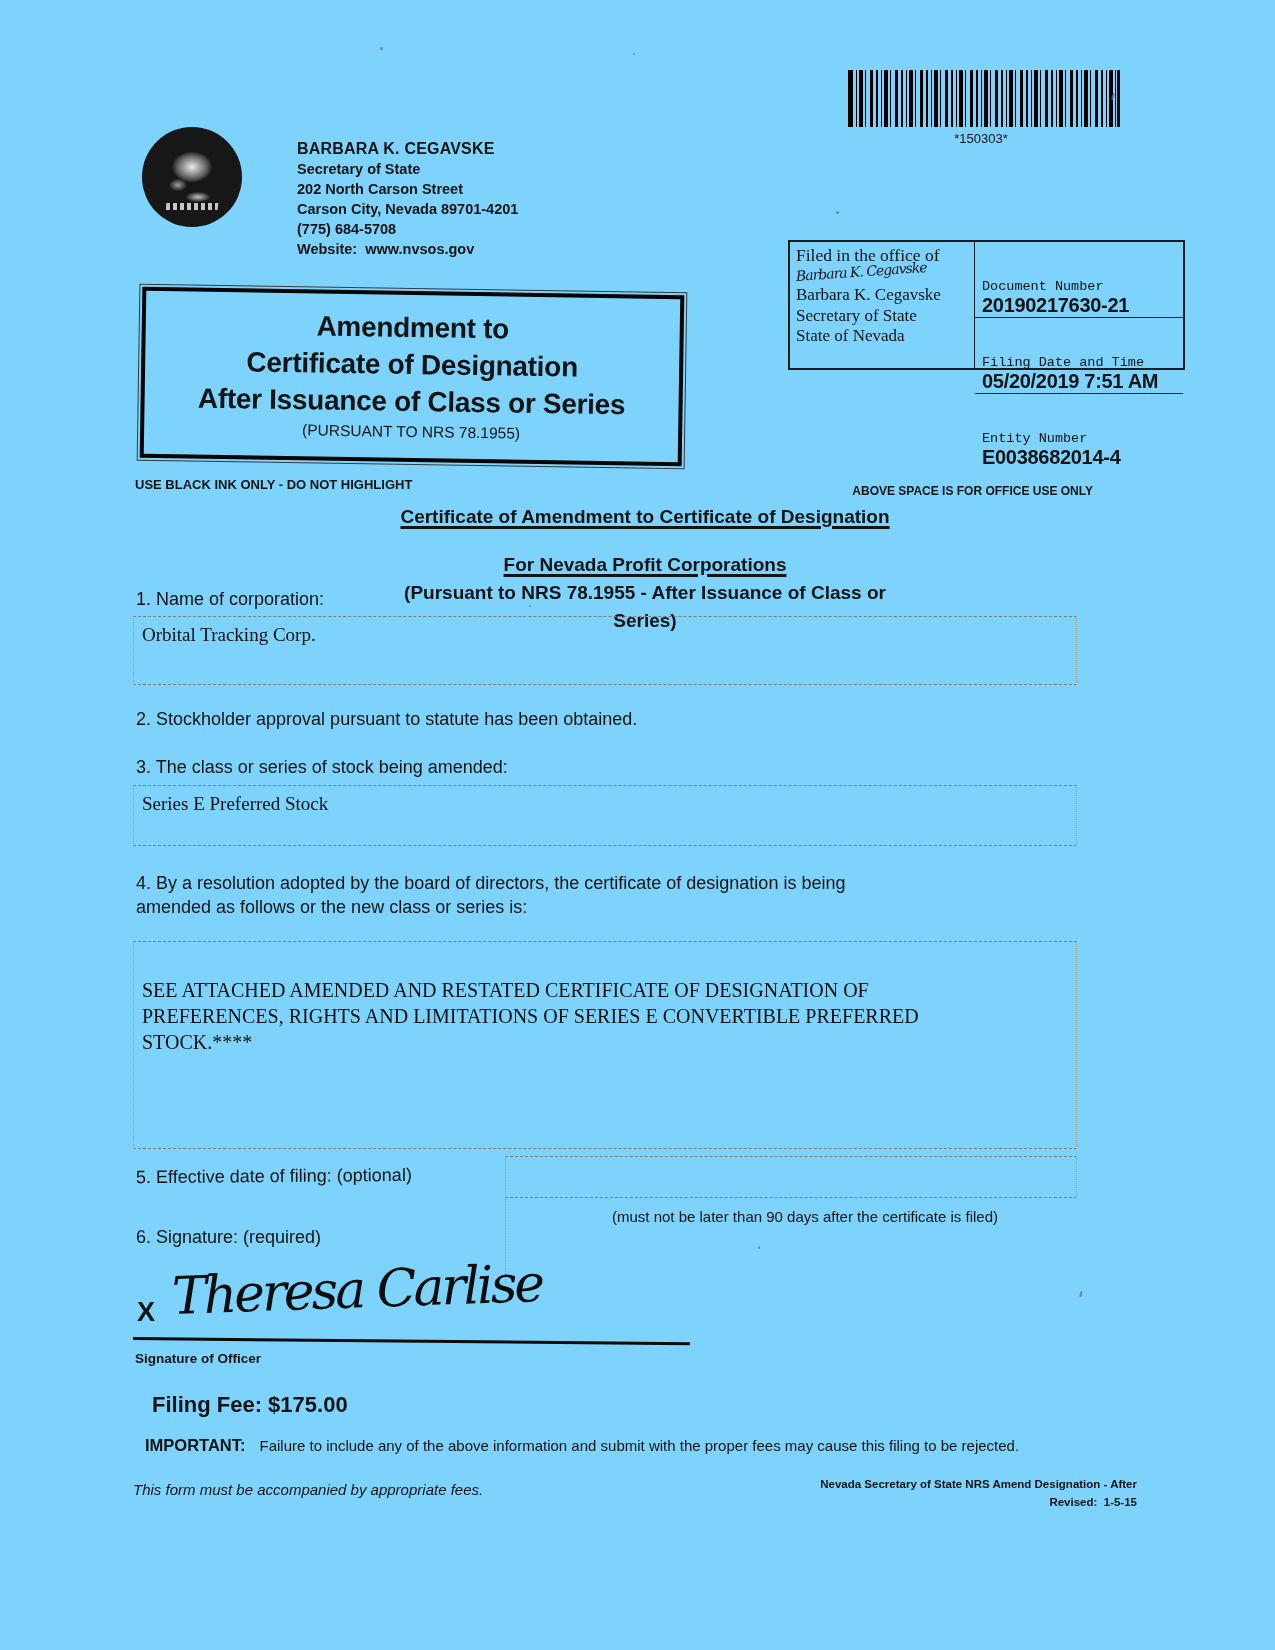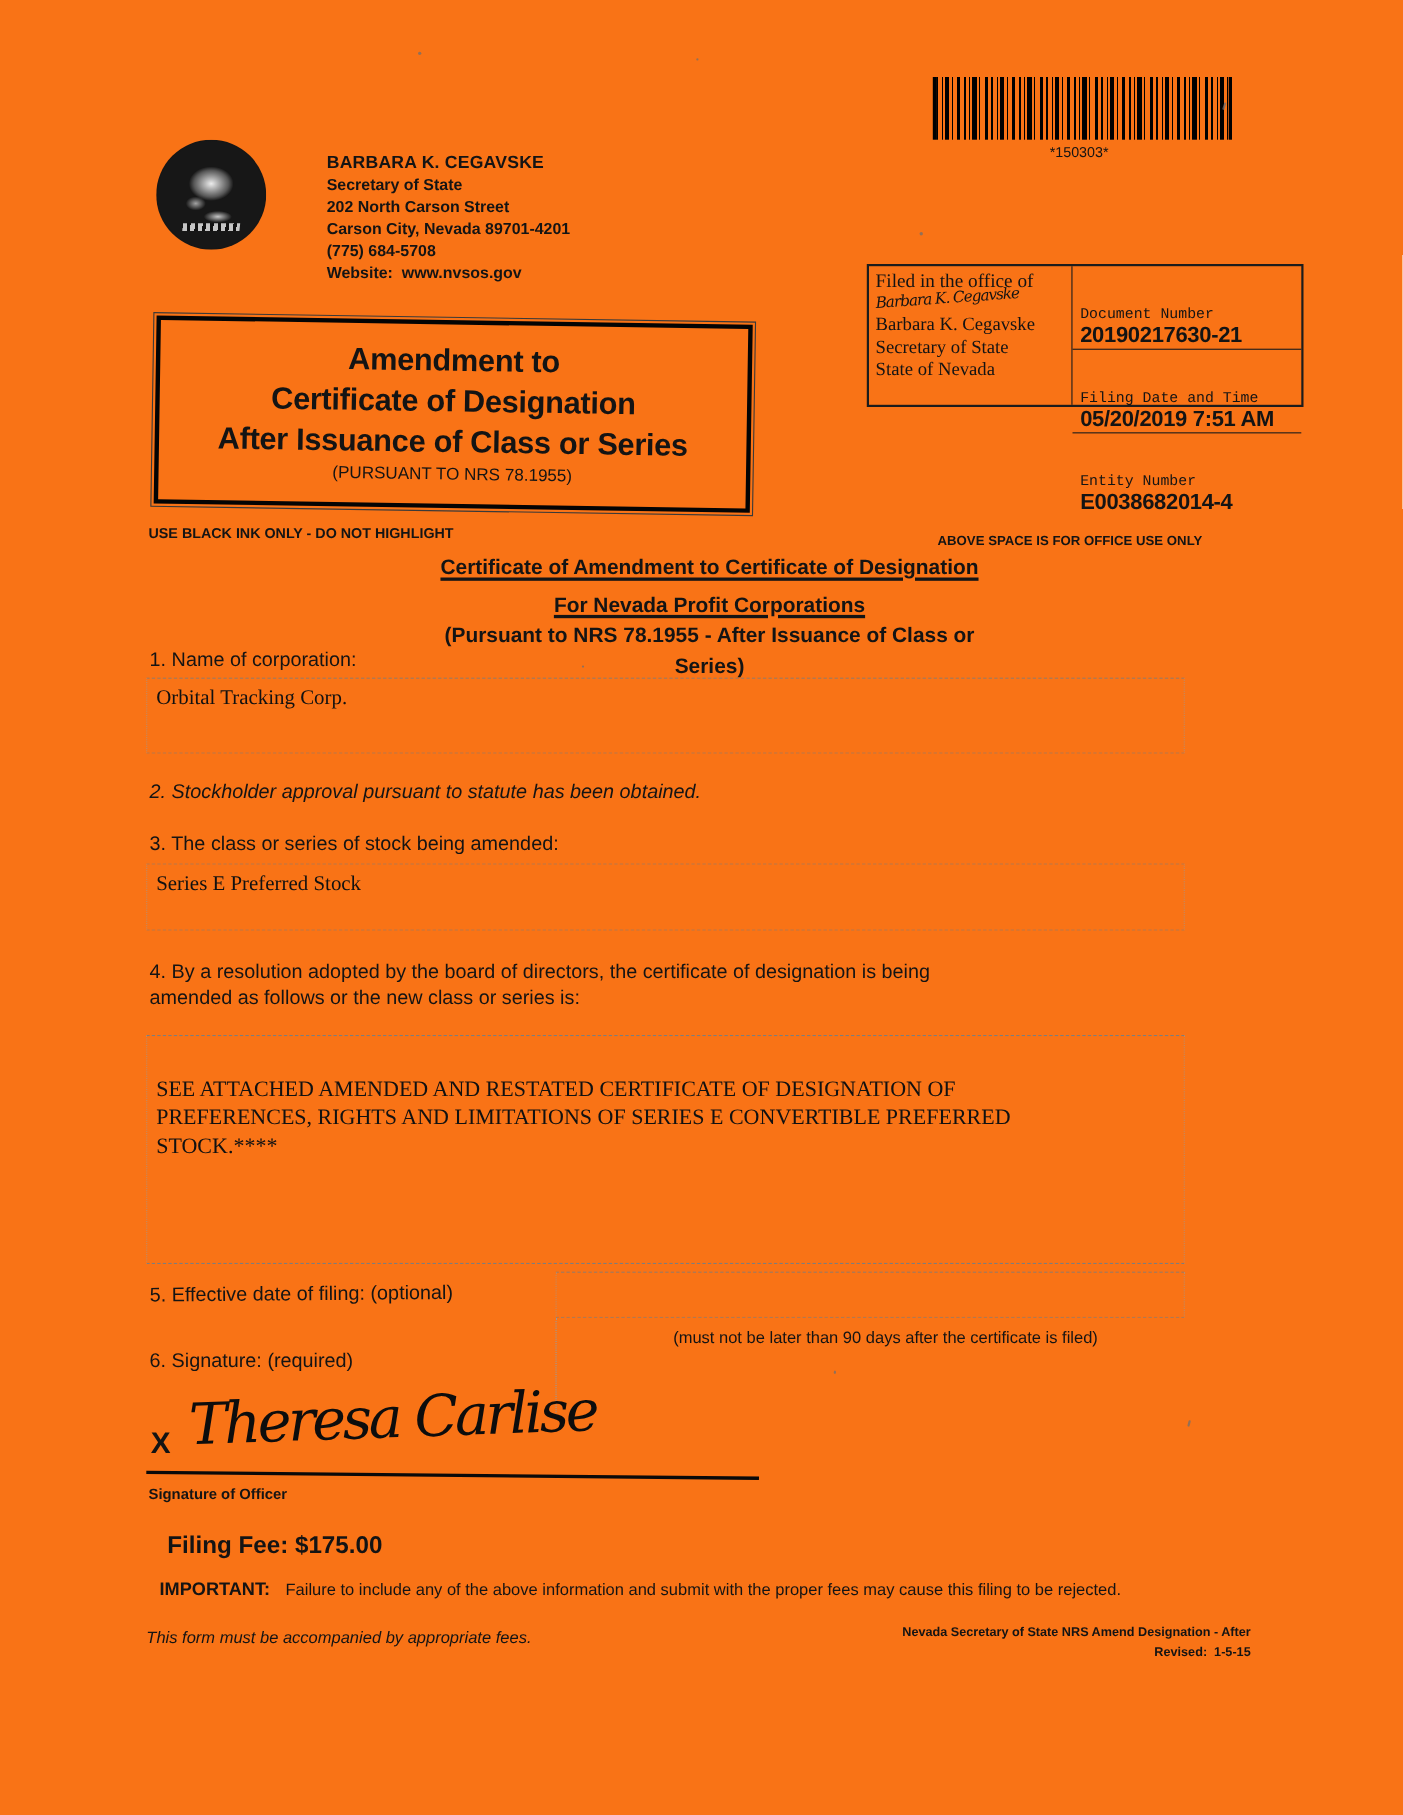--- a/index.html
+++ b/index.html
@@ -1,17 +1,17 @@
 <!DOCTYPE html>
 <html><head>
 <meta charset="utf-8">
 <style>
   html,body{margin:0;padding:0;background:#ffffff;}
   .page{
-    position:relative; width:1275px; height:1650px; background:#f97316;
+    position:relative; width:1275px; height:1650px; background:#7dd3fc;
     font-family:"Liberation Sans", sans-serif; color:#141414; overflow:hidden;
   }
   .abs{position:absolute;}
   .pre{white-space:pre-line;}
   .keepspace{white-space:pre;}
 
   
   .seal{
     left:142px; top:127px; width:100px; height:100px; border-radius:50%;
     background:
@@ -71,26 +71,26 @@
   }
   .title-line{font-weight:bold; font-size:28px; line-height:37px; letter-spacing:-0.3px;}
   .title-sub{font-size:15.5px; margin-top:3px;}
 
   .notice-left{left:135px; top:477px; font-weight:bold; font-size:13px;}
   .notice-right{left:693px; top:484px; width:400px; text-align:right; font-weight:bold; font-size:12px;}
 
   
   .heading{left:135px; top:503px; width:1020px; text-align:center; font-weight:bold; font-size:19px; line-height:28px;}
   .heading .u{text-decoration:underline; text-decoration-thickness:2.5px; text-underline-offset:3px;}
-  .heading .gap{display:block; margin-bottom:6px;}
+  .heading .gap{display:block; margin-bottom:20px;}
 
   
   .qlabel{font-size:18px;}
   .q1{left:136px; top:589px;}
-  .q2{left:136px; top:709px;font-style:italic;}
+  .q2{left:136px; top:709px;}
   .q3{left:136px; top:757px;}
   .q4{left:136px; top:871px; width:910px; line-height:24px;}
   .q5{left:136px; top:1166px; transform:rotate(-0.5deg);}
   .q6{left:136px; top:1227px;}
 
   .inputbox{
     box-sizing:border-box;
     border-top:1.5px dashed #7d7d7d; border-bottom:1.5px dashed #7d7d7d;
     border-left:1.5px dotted #9a9a9a; border-right:1.5px dotted #9a9a9a;
     font-family:"Liberation Serif", serif; font-size:19px; color:#111;

